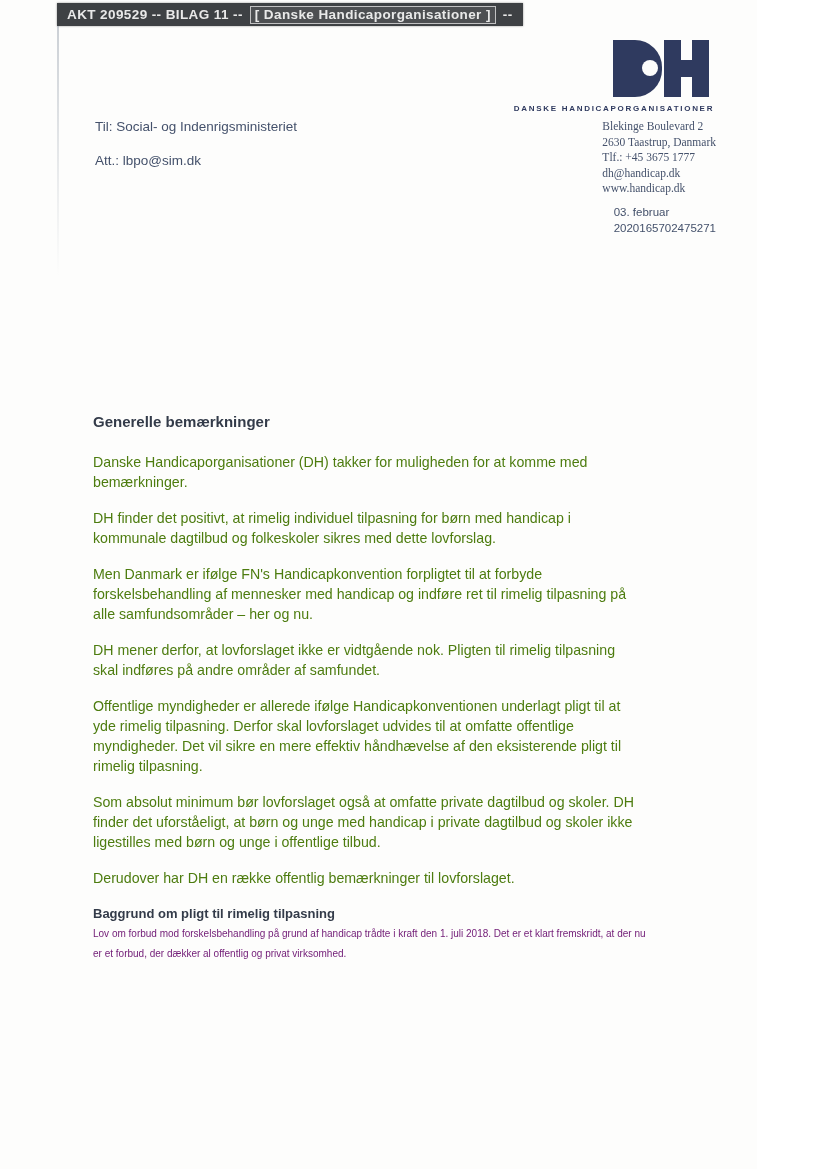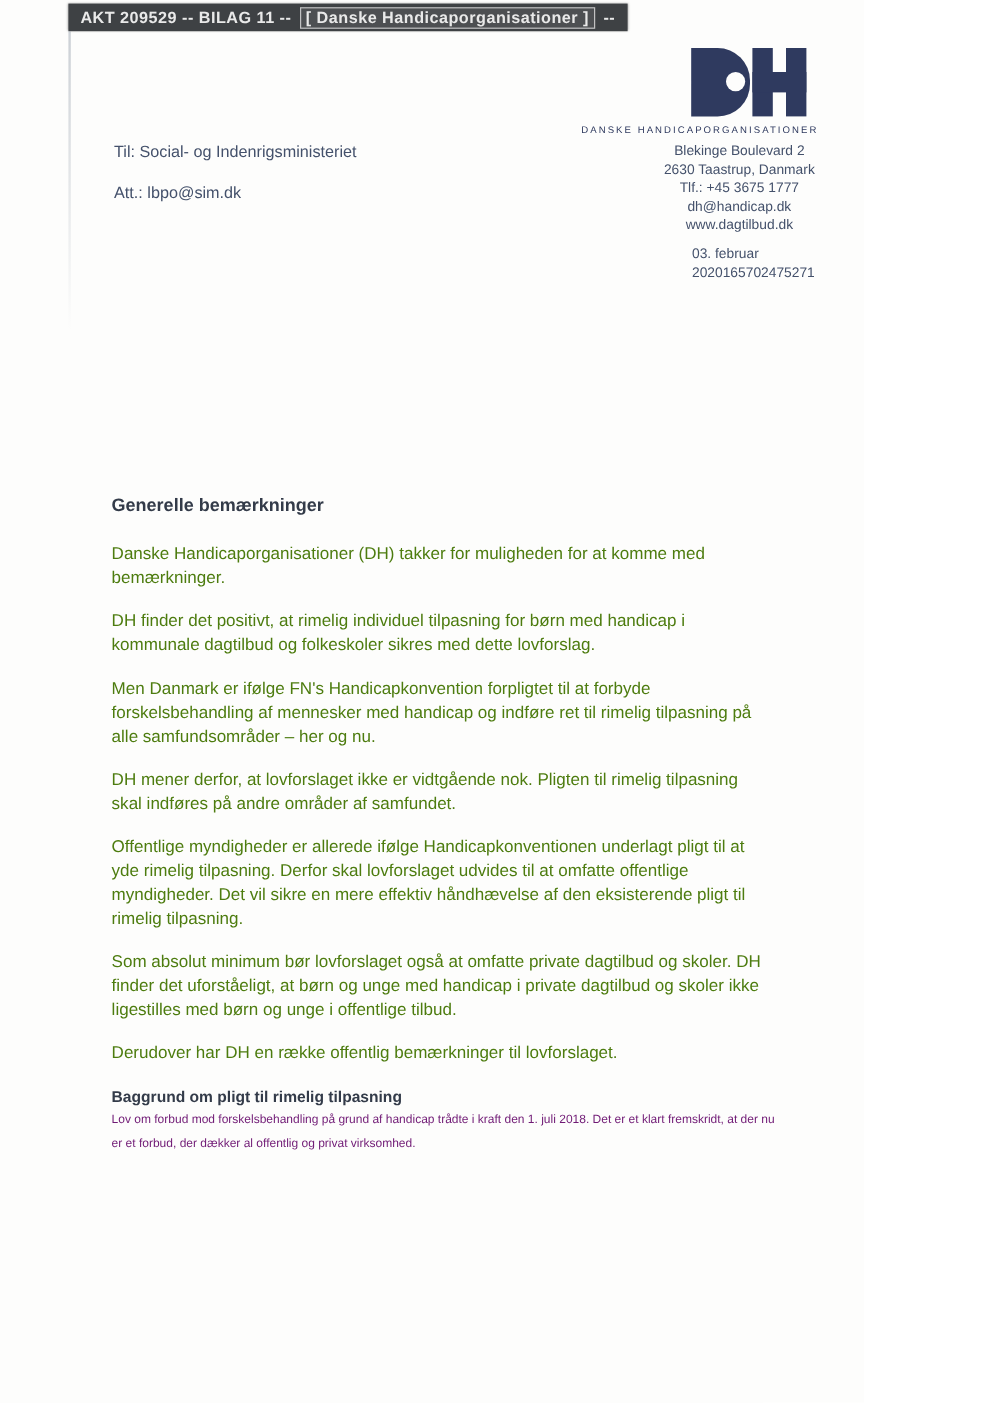--- a/index.html
+++ b/index.html
@@ -3,20 +3,21 @@
 <meta charset="utf-8">
 <style>
   html,body{margin:0;padding:0;background:#ffffff;}
   #page{
     position:relative;
     width:720px;height:1169px;
     background:#fdfdfc;
     font-family:"Liberation Sans", sans-serif;
     overflow:hidden;
     color:#41506a;
+    padding-left:37px;
   }
   
   .stamp{
     position:absolute;left:57px;top:3px;height:23px;
     background:#3e4144;color:#e9e9e9;
     font-size:13.5px;font-weight:bold;letter-spacing:.4px;
     display:flex;align-items:center;gap:7px;
     padding:0 10px;box-shadow:0 0 2px rgba(0,0,0,.4);
   }
   .stamp .boxed{
@@ -35,29 +36,29 @@
   }
   
   .logo-block{position:absolute;top:40px;right:38px;width:210px;}
   .dh-mono{position:relative;width:96px;height:57px;margin:0 10px 0 auto;}
   .dh-mono .d-body{position:absolute;left:0;top:0;width:49px;height:57px;background:#2f3a5f;border-radius:0 27px 27px 0;}
   .dh-mono .d-hole{position:absolute;left:29px;top:20px;width:16px;height:16px;background:#fdfdfc;border-radius:50%;}
   .dh-mono .h-left{position:absolute;left:51px;top:0;width:17px;height:57px;background:#2f3a5f;}
   .dh-mono .h-right{position:absolute;left:79px;top:0;width:17px;height:57px;background:#2f3a5f;}
   .dh-mono .h-bar{position:absolute;left:51px;top:20px;width:45px;height:17px;background:#2f3a5f;}
   .org-name{
-    margin-top:7px;text-align:right;
-    font-size:8px;font-weight:normal;letter-spacing:1.7px;
+    margin-top:7px;text-align:center;
+    font-size:8px;font-weight:bold;letter-spacing:1.7px;
     color:#2f3a5f;white-space:nowrap;
   }
   
   .recipient{position:absolute;left:95px;top:116px;font-size:13.5px;line-height:21px;color:#44516b;}
   .recipient .gap{height:13px;}
   
-  .contact{position:absolute;right:41px;top:119px;text-align:center;font-size:11.5px;line-height:15.5px;color:#44516b;}
+  .contact{position:absolute;right:41px;top:119px;text-align:left;font-size:11.5px;line-height:15.5px;color:#44516b;font-family:Liberation Serif, serif;}
   .dateblock{position:absolute;right:41px;top:205px;text-align:left;font-size:11.5px;line-height:15.5px;color:#44516b;}
   
   .title{
     position:absolute;left:93px;top:320px;width:600px;
     font-size:21.5px;font-weight:bold;line-height:28px;
     color:#333b49;letter-spacing:.2px;
   }
   .heading-general{
     position:absolute;left:93px;top:413px;
     font-size:15px;font-weight:bold;color:#333b49;
@@ -107,21 +108,21 @@
     <div>Til: Social- og Indenrigsministeriet</div>
     <div class="gap"></div>
     <div>Att.: lbpo@sim.dk</div>
   </div>
 
   <div class="contact">
     <div>Blekinge Boulevard 2</div>
     <div>2630 Taastrup, Danmark</div>
     <div>Tlf.: +45 3675 1777</div>
     <div>dh@handicap.dk</div>
-    <div>www.dagtilbud.dk</div>
+    <div>www.handicap.dk</div>
   </div>
   <div class="dateblock">
     <div>03. februar</div>
     <div>2020165702475271</div>
   </div>
 
 
   <div class="heading-general">Generelle bemærkninger</div>
 
   <div class="paragraphs">

